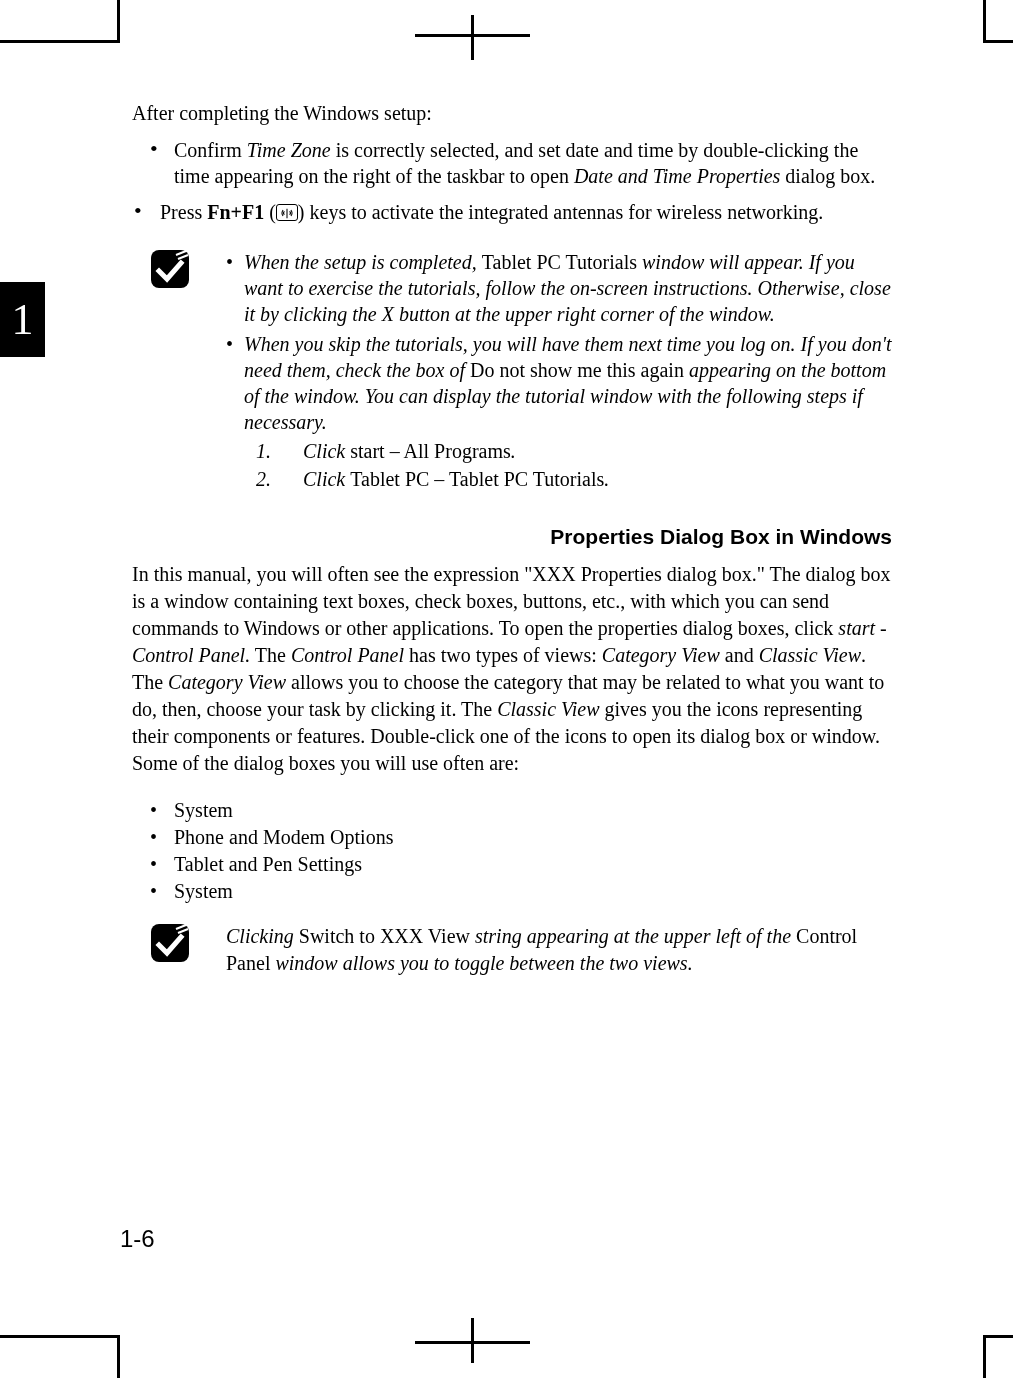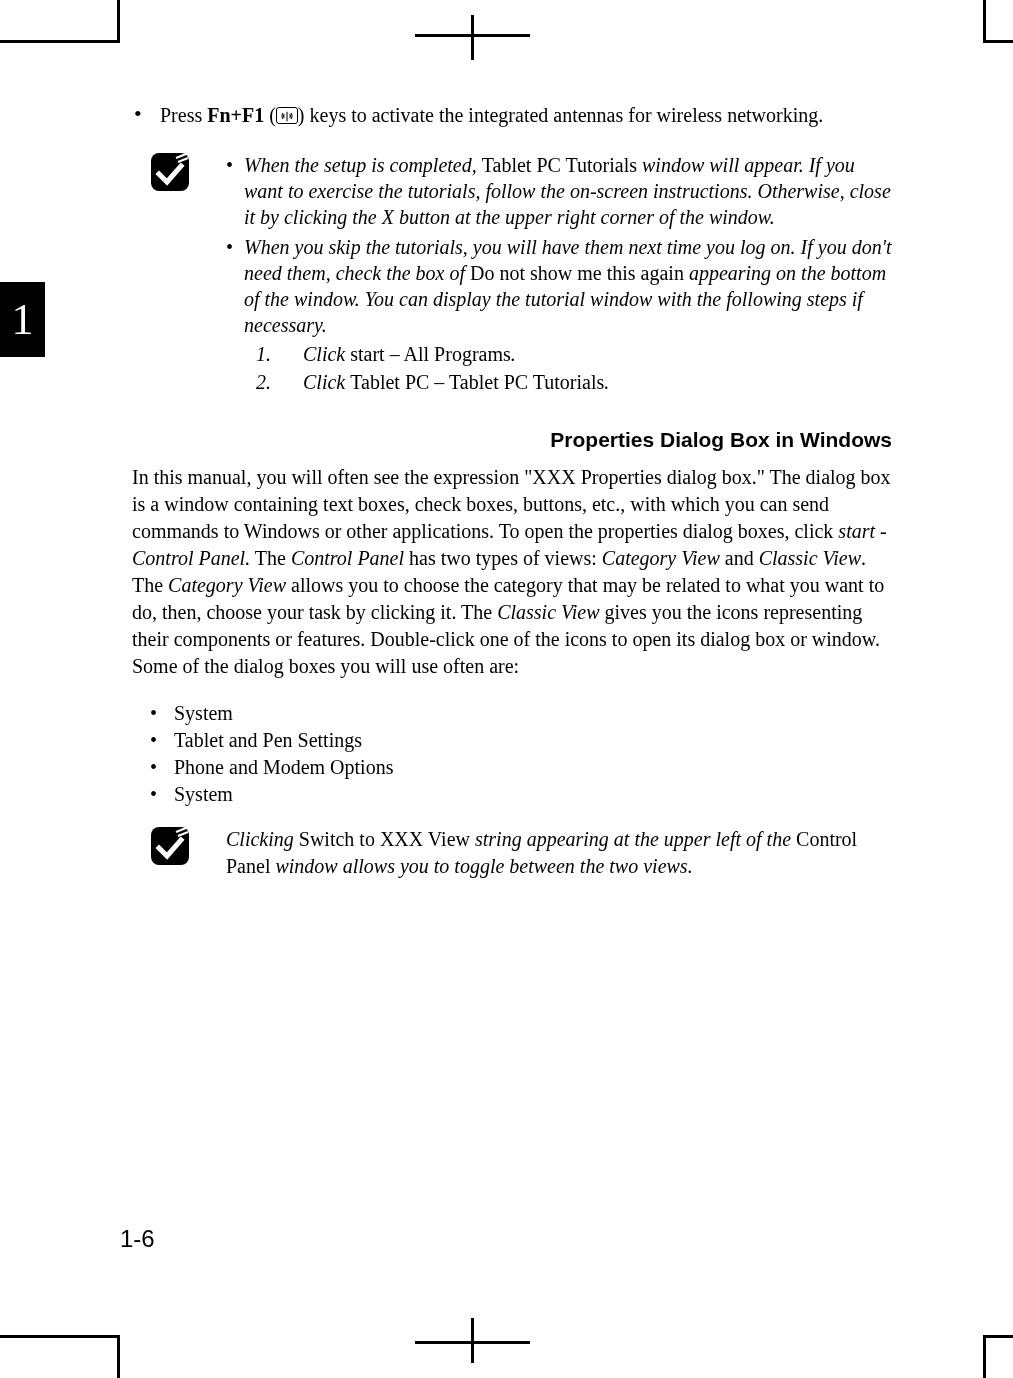--- a/index.html
+++ b/index.html
@@ -220,22 +220,26 @@
 <div class="crop-mark cm-bot-left-v"></div>
 <div class="crop-mark cm-bot-right-h"></div>
 <div class="crop-mark cm-bot-right-v"></div>
 <div class="crop-mark cm-bot-center-v"></div>
 <div class="crop-mark cm-bot-center-h"></div>
 
 <div class="chapter-box">1</div>
 
 <div class="content">
 
+  <p class="intro">After completing the Windows setup:</p>
 
   <ul class="main-bullets">
+    <li>
+      <span>Confirm </span><span class="italic">Time Zone</span><span> is correctly selected, and set date and time by double-clicking the time appearing on the right of the taskbar to open </span><span class="italic">Date and Time Properties</span><span> dialog box.</span>
+    </li>
     <li class="outdent">
       <span>Press </span><span class="bold">Fn+F1</span><span> (</span><span class="antenna-key"><svg viewBox="0 0 16 16">
             <path d="M8 3 L8 14 M5 6 Q3 8 5 10 M11 6 Q13 8 11 10 M3.5 4.5 Q1 8 3.5 11.5 M12.5 4.5 Q15 8 12.5 11.5" stroke="#000" stroke-width="1.2" fill="none"></path>
           </svg></span><span>) keys to activate the integrated antennas for wireless networking.</span>
     </li>
   </ul>
 
   <div class="note-block">
     <div class="note-icon">
       <svg class="note-icon-svg" viewBox="0 0 40 40">
@@ -263,22 +267,22 @@
   </div>
 
   <h2 class="section-heading">Properties Dialog Box in Windows</h2>
 
   <p class="body-text">
     <span>In this manual, you will often see the expression "XXX Properties dialog box." The dialog box is a window containing text boxes, check boxes, buttons, etc., with which you can send commands to Windows or other applications.  To open the properties dialog boxes, click </span><span class="italic">start</span><span> - </span><span class="italic">Control Panel.</span><span> The </span><span class="italic">Control Panel</span><span> has two types of views: </span><span class="italic">Category View</span><span> and </span><span class="italic">Classic View</span><span>. The </span><span class="italic">Category View</span><span> allows you to choose the category that may be related to what you want to do, then, choose your task by clicking it. The </span><span class="italic">Classic View</span><span> gives you the icons representing their components or features. Double-click one of the icons to open its dialog box or window. Some of the dialog boxes you will use often are:</span>
   </p>
 
   <ul class="simple-bullets">
     <li>System</li>
+    <li>Phone and Modem Options</li>
     <li>Tablet and Pen Settings</li>
-    <li>Phone and Modem Options</li>
     <li>System</li>
   </ul>
 
   <div class="note-block2">
     <div class="note-icon">
       <svg class="note-icon-svg" viewBox="0 0 40 40">
         <rect x="1" y="1" width="38" height="38" rx="8" fill="#000"></rect>
         <path d="M26 6 L36 2" stroke="#fff" stroke-width="2"></path>
         <path d="M28 10 L38 6" stroke="#fff" stroke-width="2"></path>
         <path d="M9 22 L17 30 L31 14" stroke="#fff" stroke-width="5" fill="none" stroke-linecap="square"></path>

